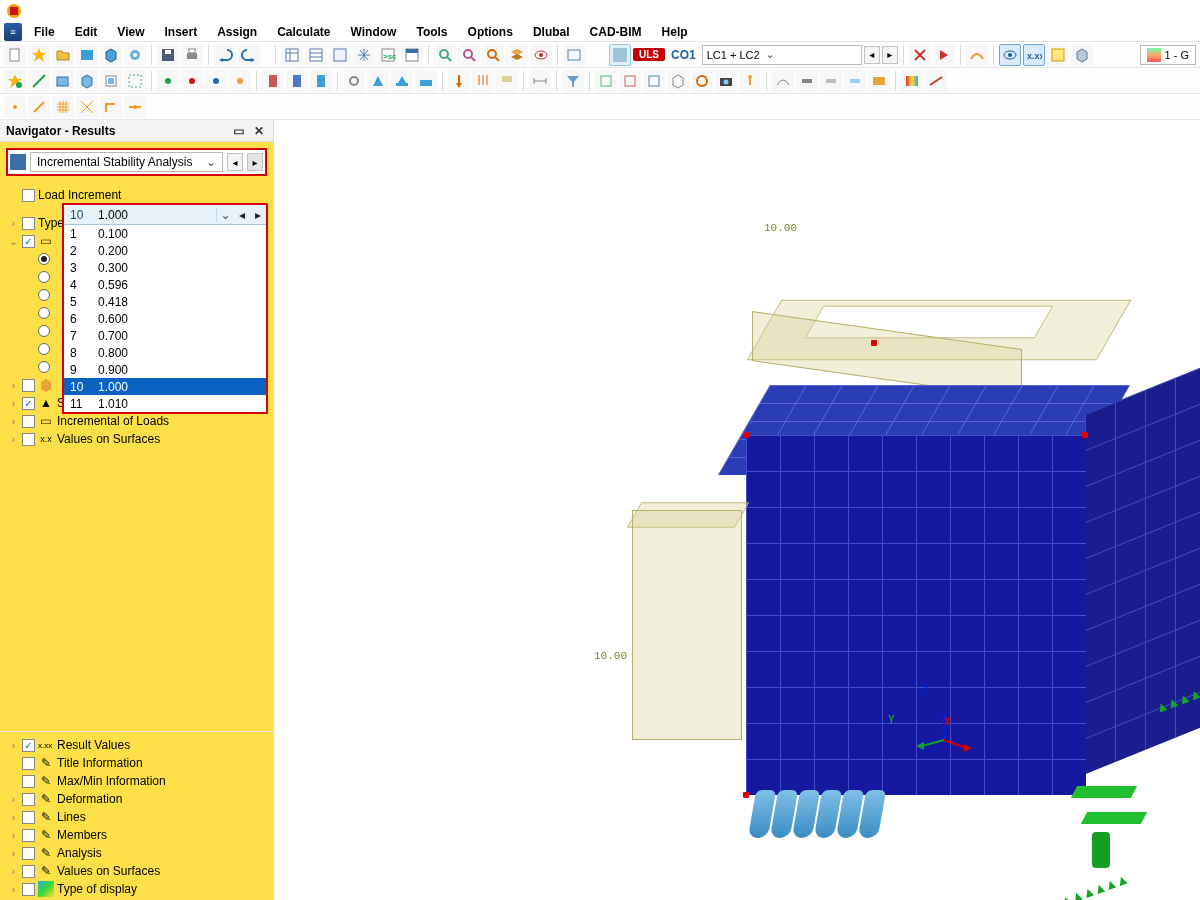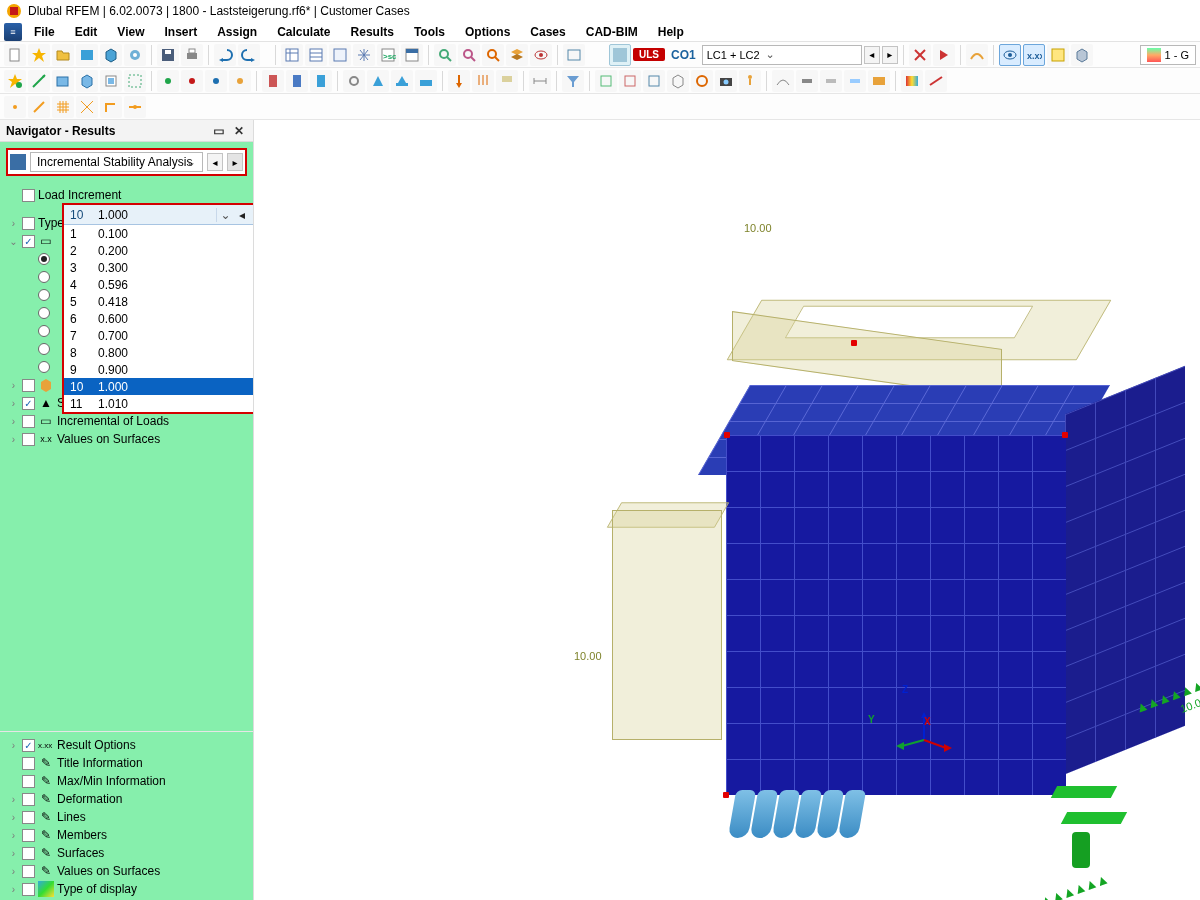--- a/index.html
+++ b/index.html
@@ -22,21 +22,21 @@
   .tbtn svg { width:16px; height:16px; }
   .vsep { width:1px; height:20px; background:#d9d9d9; margin:0 3px; }
   .hspacer { flex:0 0 8px; }
   .combo { height:20px; border:1px solid #b8b8b8; background:#fff; display:inline-flex; align-items:center; padding:0 4px; font-size:11px; }
   .combo.chev::after { content:"⌄"; margin-left:6px; color:#555; font-size:11px; }
   .badge-uls { background:#c40000; color:#fff; font-weight:bold; font-size:10px; padding:1px 6px; border-radius:2px; }
   .badge-co { color:#1b629e; font-weight:bold; padding:0 4px; }
 
   
   .main { display:flex; height: calc(900px - 22px - 20px - 26px - 26px - 26px); }
-  .navigator { width: 254px; background:#86efac; border-right:1px solid #dcdcdc; display:flex; flex-direction:column; }
+  .navigator { width: 274px; background:#fde047; border-right:1px solid #dcdcdc; display:flex; flex-direction:column; }
   .nav-header { display:flex; align-items:center; height:22px; background:#f3f3f3; border-bottom:1px solid #dcdcdc; padding:0 6px; font-weight:600; font-size:12px; justify-content:space-between; }
   .nav-header .winbtns { display:flex; gap:4px; }
   .nav-header .winbtns span { width:16px; height:14px; display:inline-flex;align-items:center;justify-content:center;color:#333; }
 
   .analysis-row { margin:6px 6px 6px 6px; border:2px solid #d40000; padding:2px; display:flex; align-items:center; gap:4px; background:#fff; }
   .analysis-row .miniicon { width:16px;height:16px; background:#3a6ea5; }
   .analysis-combo { flex:1; height:20px; border:1px solid #b8b8b8; background:#fff; display:flex; align-items:center; padding:0 6px; font-size:12px; position:relative; }
   .analysis-combo::after { content:"⌄"; position:absolute; right:6px; color:#555; }
   .navarrow { width:16px;height:18px;border:1px solid #c3c3c3;background:#f4f4f4;display:flex;align-items:center;justify-content:center;font-size:10px; }
 
@@ -64,21 +64,21 @@
   .inc-row.sel { background:#0a63c2; color:#fff; }
 
   .bottom-tree { border-top:1px solid #e6e6e6; padding:4px 2px 2px 2px; }
 
   
   .viewport { flex:1; background:#ffffff; position:relative; overflow:hidden; }
 
   
   .scene { position:absolute; left:0; top:0; width:100%; height:100%; }
 
-  .label3d { position:absolute; font-size:11px; color:#7e832b; }
+  .label3d { position:absolute; font-size:11px; color:#7e832b;font-family:Liberation Mono, monospace; }
 
   
   .cube-top { position:absolute; left:470px; top:220px; width:360px; height:180px; background:#2a3db5; transform:skewX(-30deg) scaleY(0.5) rotate(0deg); }
   .cube-front { position:absolute; left:472px; top:315px; width:340px; height:360px; background:#1619a0; }
   .cube-side { position:absolute; left:811px; top:270px; width:120px; height:360px; background:#1b1d8e; transform:skewY(-22deg); }
   
   .mesh-front { position:absolute; left:472px; top:315px; width:340px; height:360px;
     background-image: linear-gradient(#4f5ad5 1px, transparent 1px), linear-gradient(90deg,#4f5ad5 1px, transparent 1px);
     background-size: 34px 36px; opacity:0.8; }
   .mesh-top { position:absolute; left:470px; top:220px; width:360px; height:180px; transform:skewX(-30deg) scaleY(0.5);
@@ -128,37 +128,34 @@
 </head>
 <body>
 
 <div class="titlebar">
   <span class="logo">
     <svg viewBox="0 0 16 16">
         <circle cx="8" cy="8" r="7" fill="#f4a400"></circle>
         <path d="M4 4h8v8H4z" fill="#c41818"></path>
       </svg>
   </span>
-  <span class="title-text">
-    <span>Dlubal</span> <span>RFEM</span> | <span>6.02.0073</span> | <span>1800</span> - <span>Laststeigerung.rf6*</span> | <span>Customer Cases</span>
-  </span>
 </div>
 
 <div class="menubar">
   <span class="app-icon">≡</span>
   <span class="menu-item">File</span>
   <span class="menu-item">Edit</span>
   <span class="menu-item">View</span>
   <span class="menu-item">Insert</span>
   <span class="menu-item">Assign</span>
   <span class="menu-item">Calculate</span>
-  <span class="menu-item">Results</span>
+  <span class="menu-item">Window</span>
   <span class="menu-item">Tools</span>
   <span class="menu-item">Options</span>
-  <span class="menu-item">Cases</span>
+  <span class="menu-item">Dlubal</span>
   <span class="menu-item">CAD-BIM</span>
   <span class="menu-item">Help</span>
 </div>
 
 <div class="toolstrip">
   <span class="tbtn">
       <svg viewBox="0 0 16 16">
         <rect x="3" y="2" width="9" height="12" fill="#fff" stroke="#888"></rect>
       </svg>
     </span>
@@ -742,21 +739,21 @@
 
     <div class="bottom-tree">
       <div class="tree-node">
           <span class="exp">›</span>
           <span class="chk on"></span>
           <span class="icon-slot">
             <svg viewBox="0 0 16 16">
               <text x="0" y="11" font-size="8">x.xx</text>
             </svg>
           </span>
-          <span>Result Options</span>
+          <span>Result Values</span>
         </div>
       <div class="tree-node">
           <span class="exp"> </span>
           <span class="chk"></span>
           <span class="icon-slot">✎</span>
           <span>Title Information</span>
         </div>
       <div class="tree-node">
           <span class="exp"> </span>
           <span class="chk"></span>
@@ -778,21 +775,21 @@
       <div class="tree-node">
           <span class="exp">›</span>
           <span class="chk"></span>
           <span class="icon-slot">✎</span>
           <span>Members</span>
         </div>
       <div class="tree-node">
           <span class="exp">›</span>
           <span class="chk"></span>
           <span class="icon-slot">✎</span>
-          <span>Surfaces</span>
+          <span>Analysis</span>
         </div>
       <div class="tree-node">
           <span class="exp">›</span>
           <span class="chk"></span>
           <span class="icon-slot">✎</span>
           <span>Values on Surfaces</span>
         </div>
       <div class="tree-node">
           <span class="exp">›</span>
           <span class="chk"></span>

